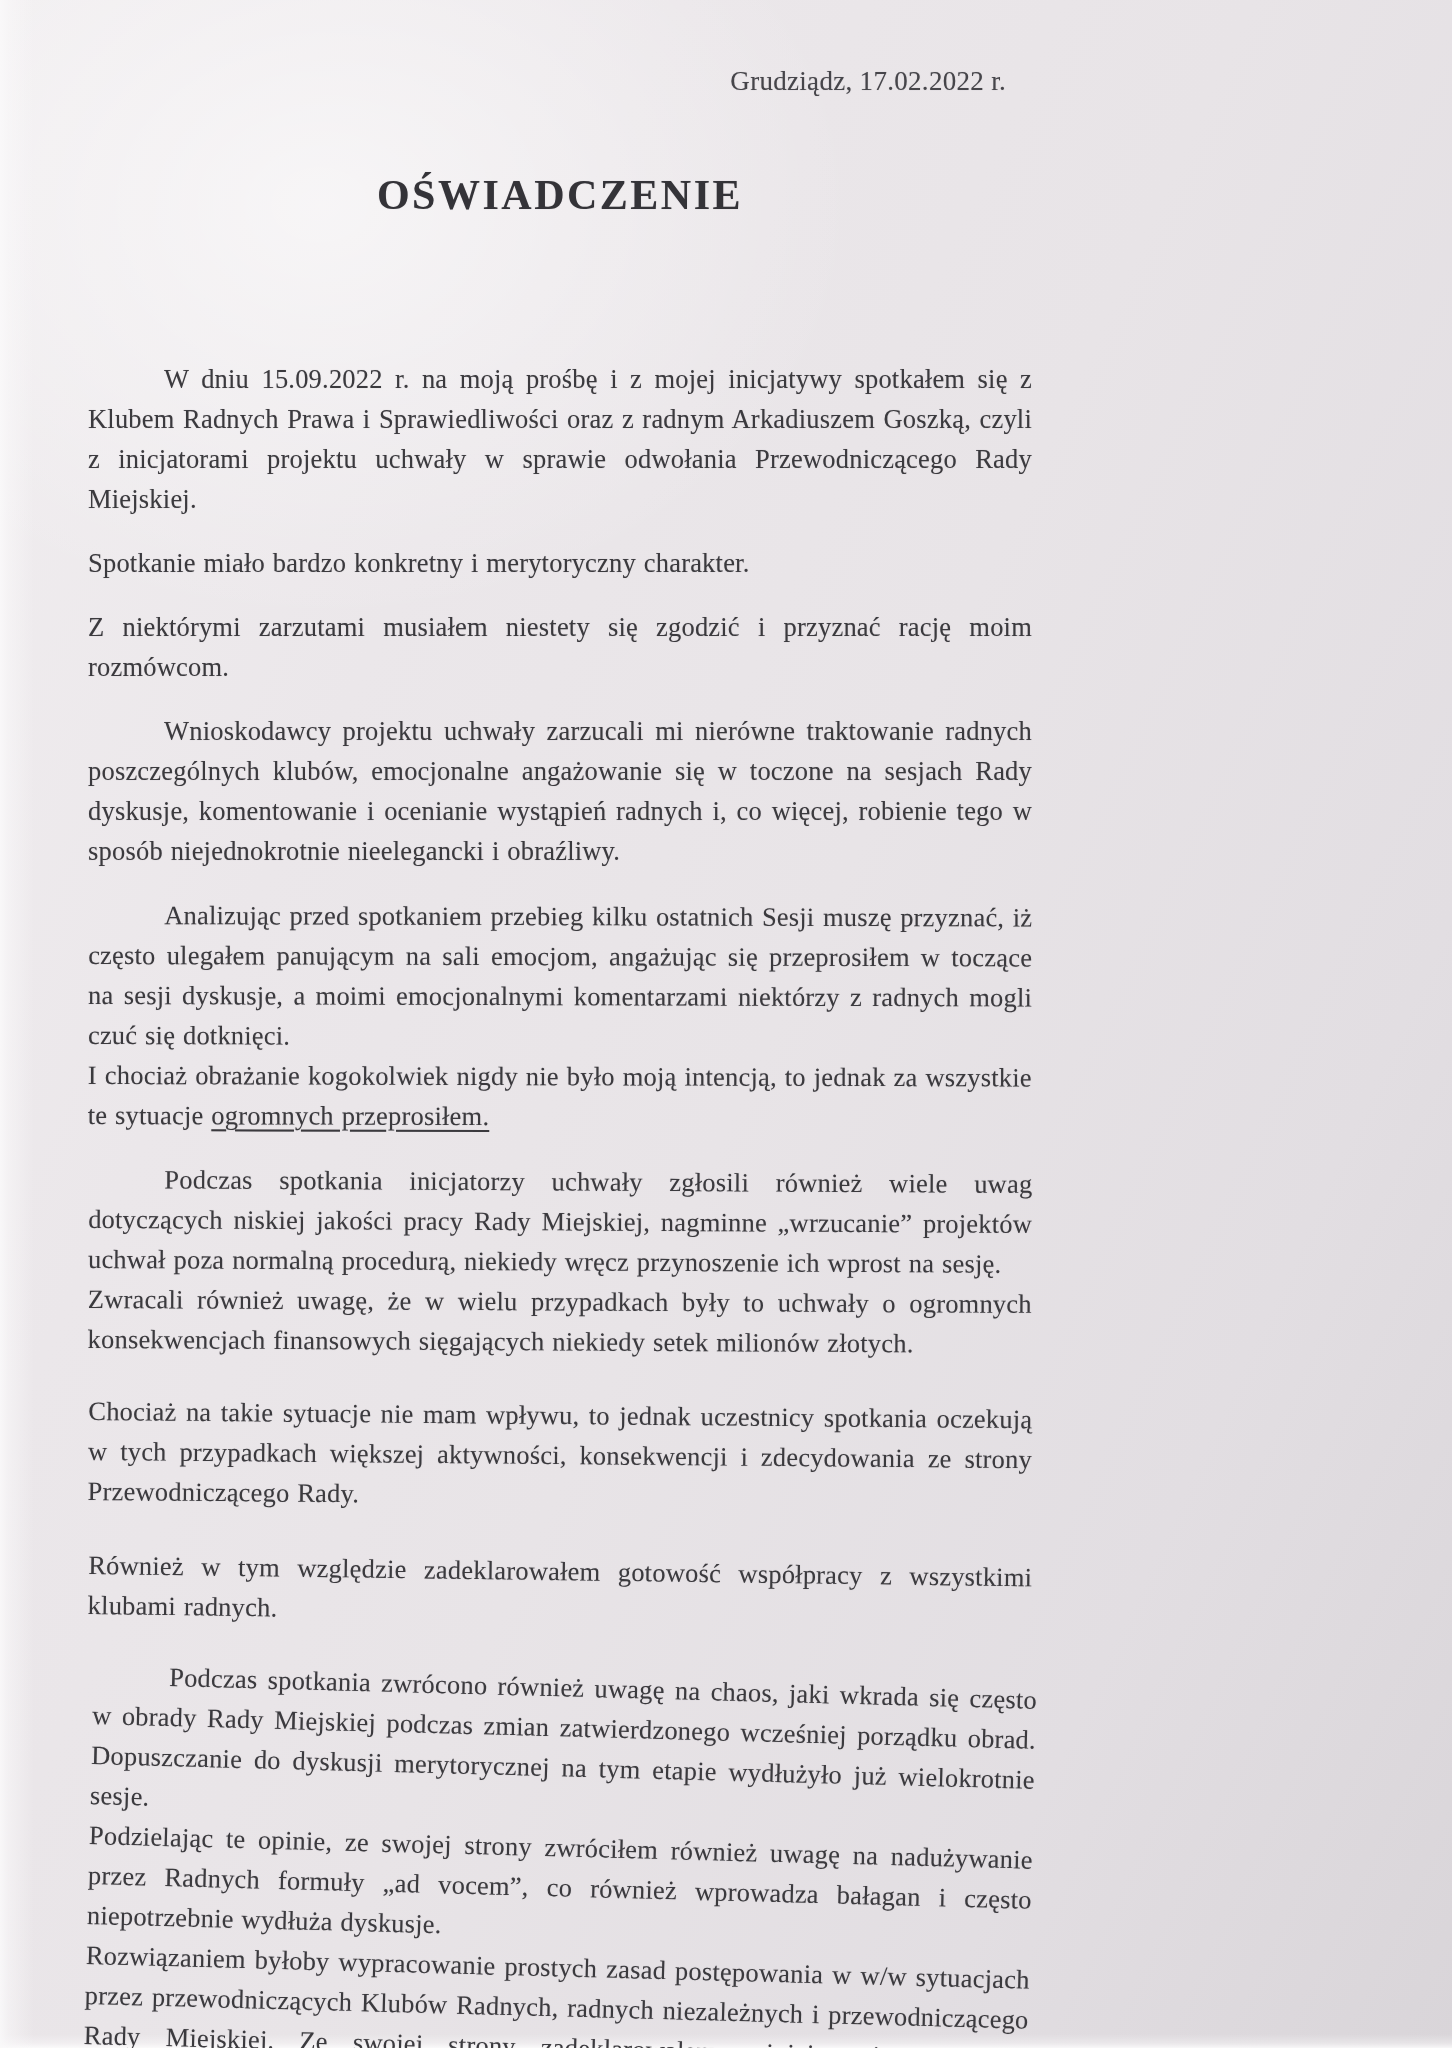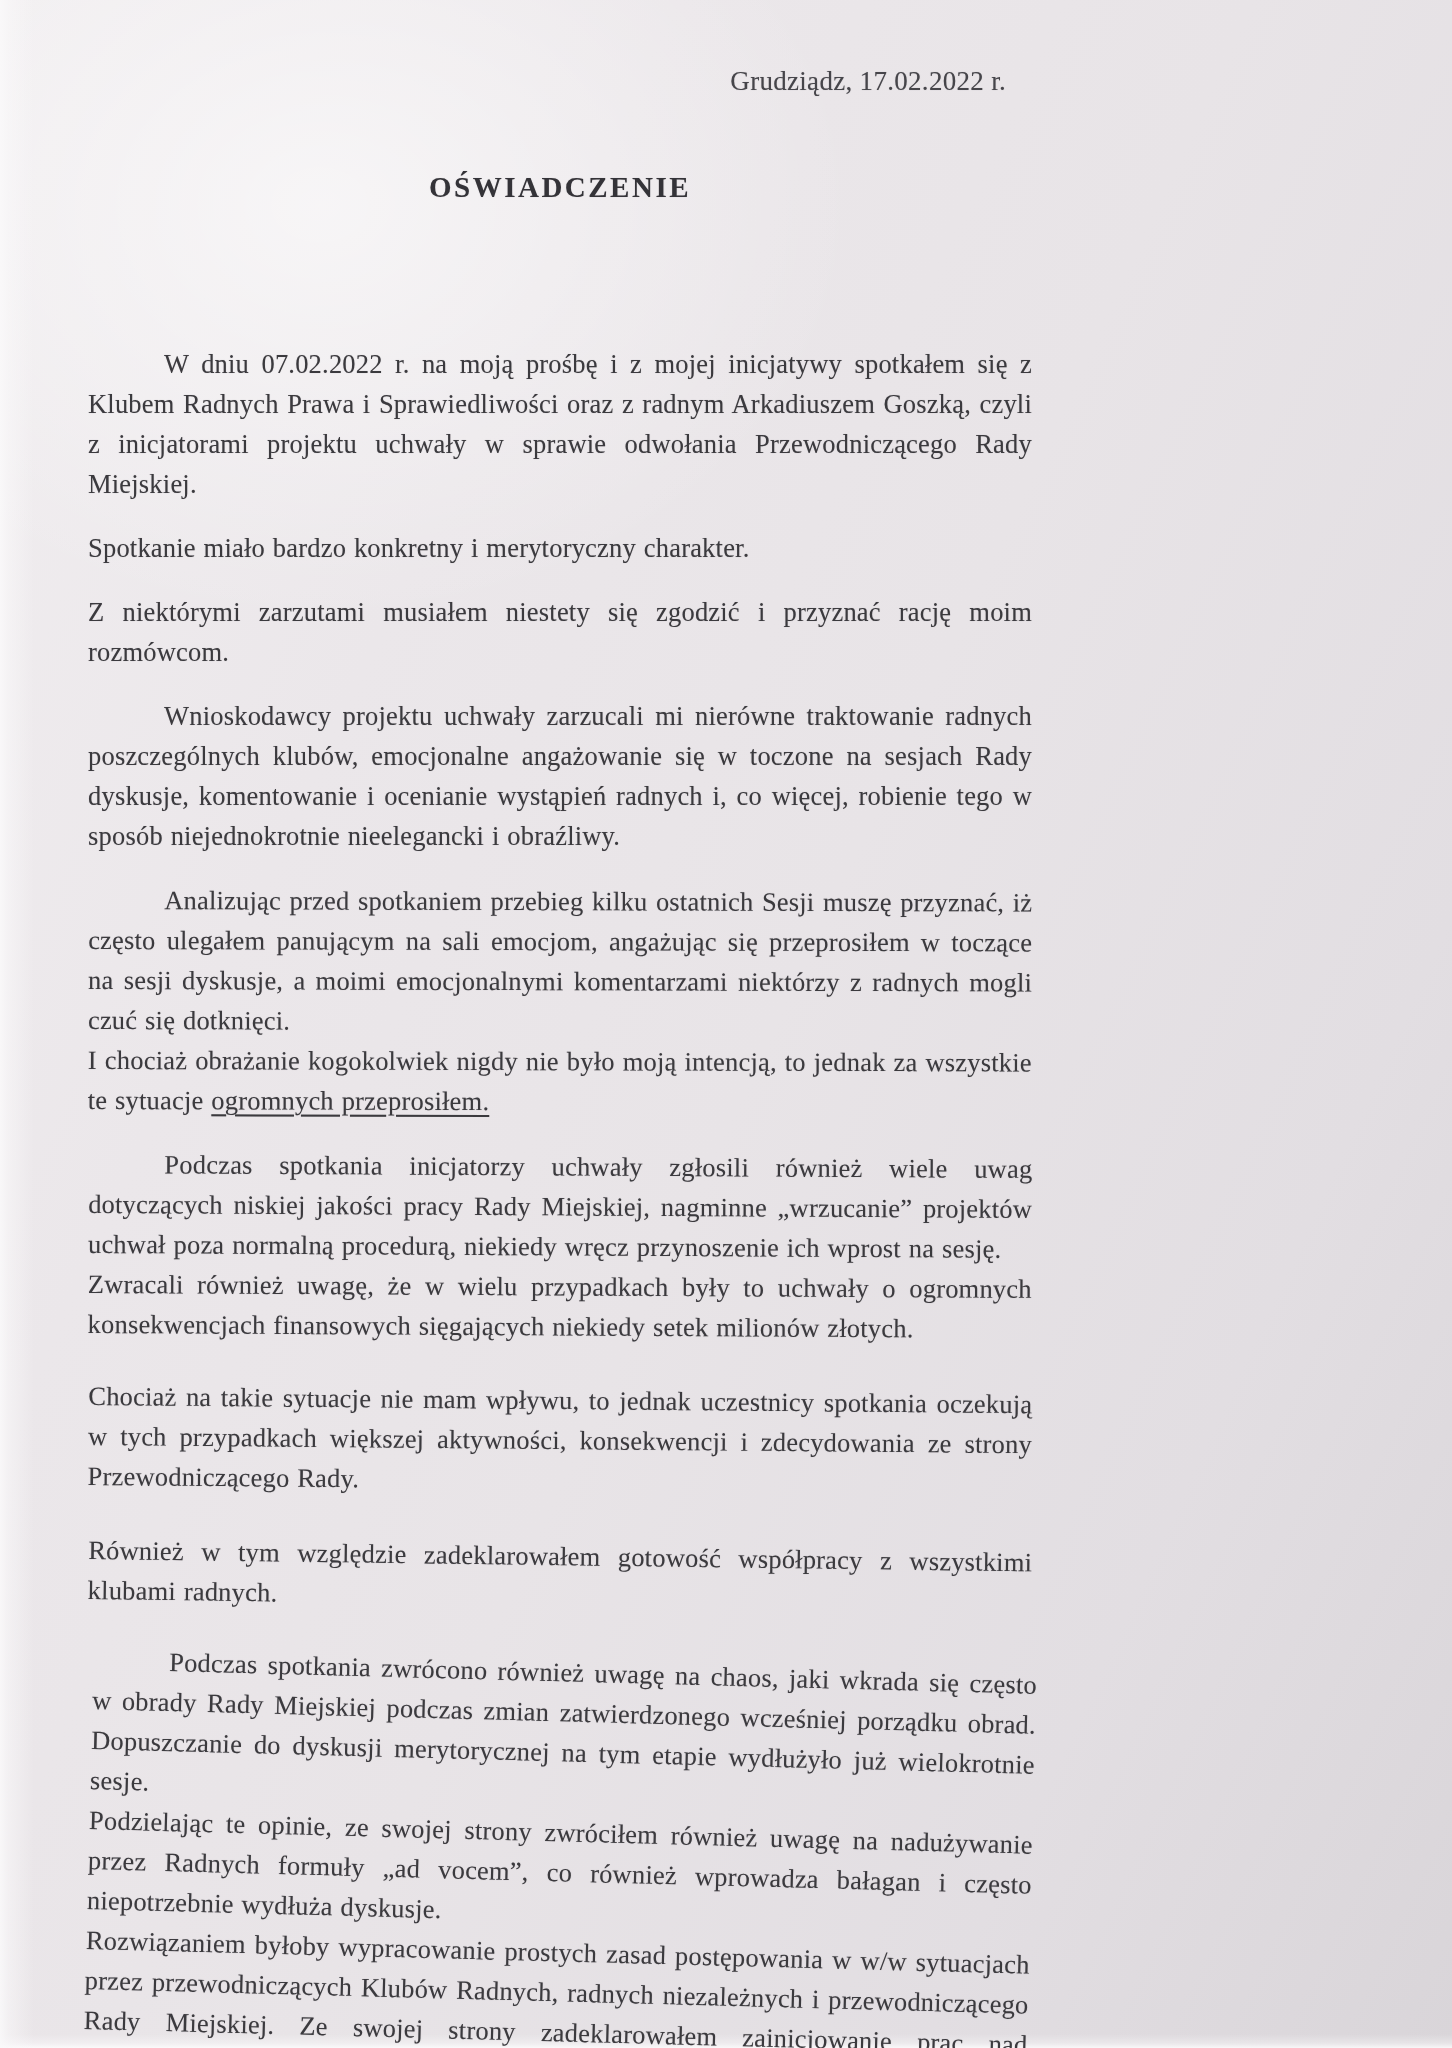--- a/index.html
+++ b/index.html
@@ -26,21 +26,21 @@
   .dateline {
     text-align: right;
     padding-right: 26px;
     font-size: 27px;
     letter-spacing: .3px;
     color: #46454a;
   }
   .title {
     margin: 74px 0 0 0;
     text-align: center;
-    font-size: 29px;
+    font-size: 42px;
     font-weight: bold;
     letter-spacing: 2.5px;
     color: #343338;
   }
   .doc-body { margin-top: 140px; }
   .block {
     margin-bottom: 24px;
     transform-origin: 0 50%;
   }
   
@@ -65,21 +65,21 @@
 </style>
 </head>
 <body>
 
 <div class="page">
   <div class="content">
     <div class="dateline">Grudziądz, 17.02.2022 r.</div>
     <h1 class="title">OŚWIADCZENIE</h1>
     <div class="doc-body" id="doc-body">
         <div class="block">
-          <div class="para indent"><span class="">W dniu 07.02.2022 r. na moją prośbę i z mojej inicjatywy spotkałem się z Klubem Radnych Prawa i Sprawiedliwości oraz z radnym Arkadiuszem Goszką, czyli z inicjatorami projektu uchwały w sprawie odwołania Przewodniczącego Rady Miejskiej.</span></div>
+          <div class="para indent"><span class="">W dniu 15.09.2022 r. na moją prośbę i z mojej inicjatywy spotkałem się z Klubem Radnych Prawa i Sprawiedliwości oraz z radnym Arkadiuszem Goszką, czyli z inicjatorami projektu uchwały w sprawie odwołania Przewodniczącego Rady Miejskiej.</span></div>
         </div>
         <div class="block">
           <div class="para"><span class="">Spotkanie miało bardzo konkretny i merytoryczny charakter.</span></div>
         </div>
         <div class="block">
           <div class="para"><span class="">Z niektórymi zarzutami musiałem niestety się zgodzić i przyznać rację moim rozmówcom.</span></div>
         </div>
         <div class="block">
           <div class="para indent"><span class="">Wnioskodawcy projektu uchwały zarzucali mi nierówne traktowanie radnych poszczególnych klubów, emocjonalne angażowanie się w toczone na sesjach Rady dyskusje, komentowanie i ocenianie wystąpień radnych i, co więcej, robienie tego w sposób niejednokrotnie nieelegancki i obraźliwy.</span></div>
         </div>

